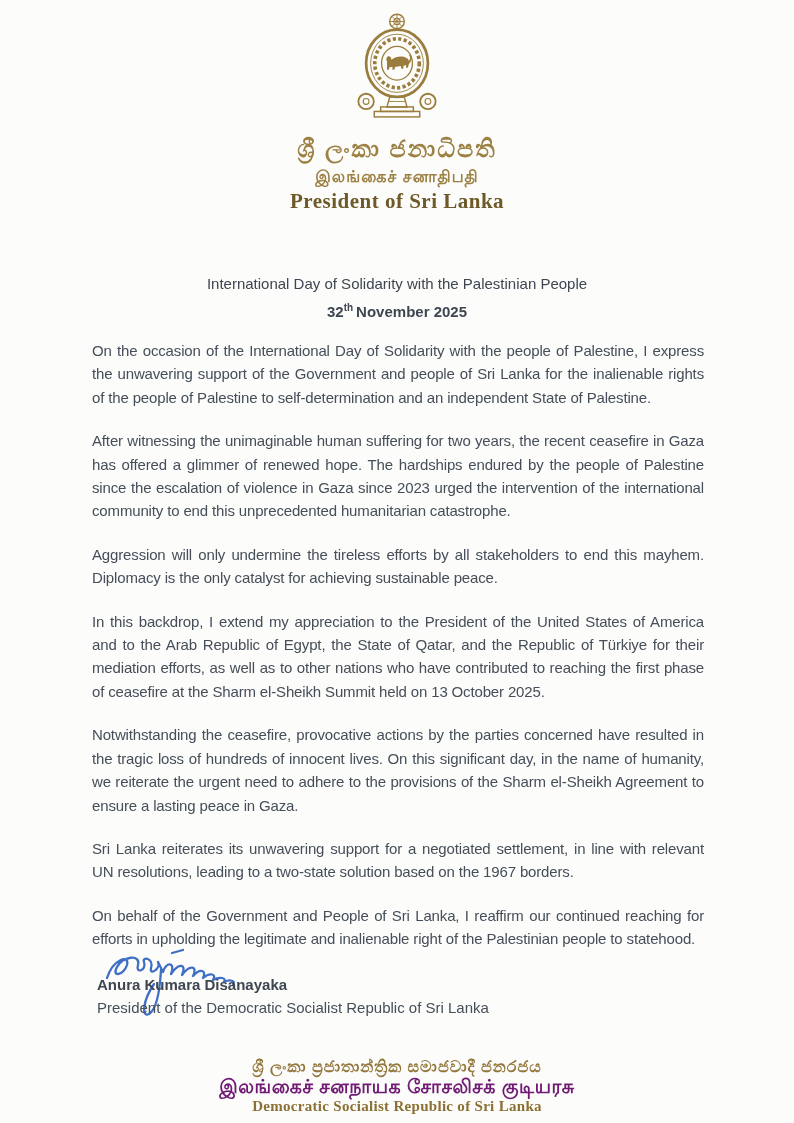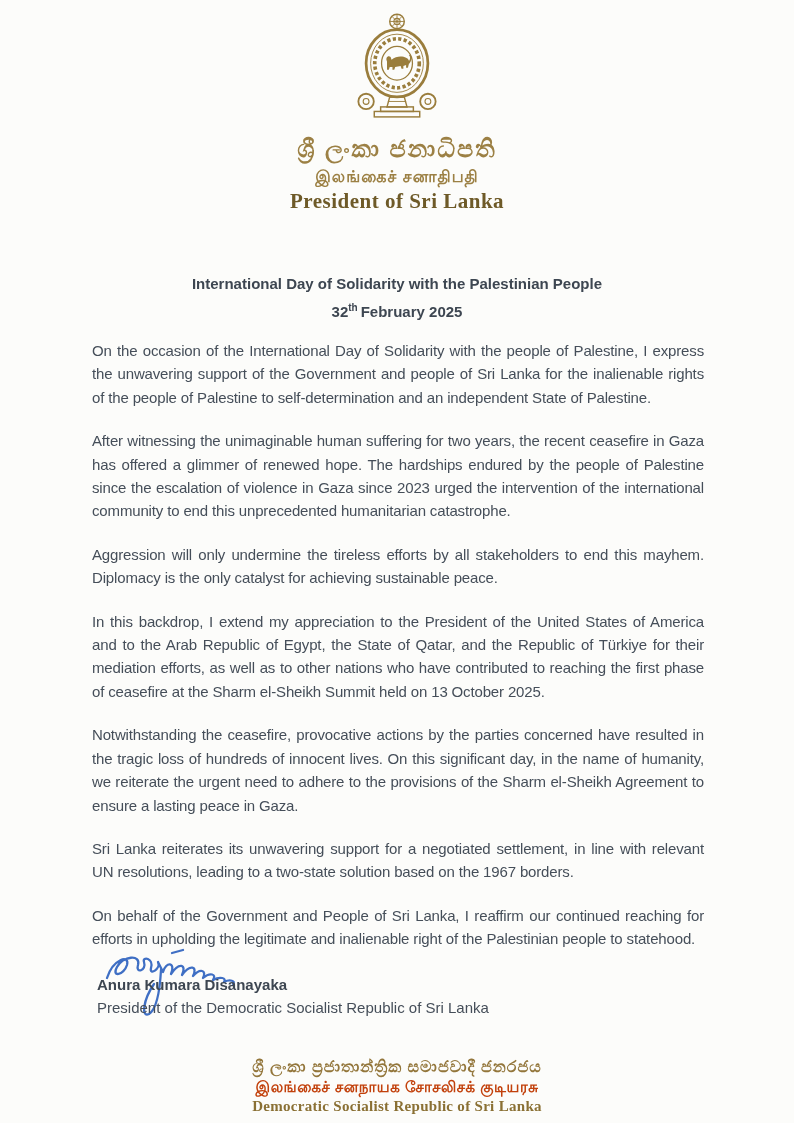--- a/index.html
+++ b/index.html
@@ -37,21 +37,21 @@
     margin-top: 2px;
     font-family: "Liberation Serif", serif;
     font-size: 21px;
     line-height: 24px;
     font-weight: 700;
     color: #6e5a28;
     letter-spacing: 0.5px;
   }
   
   .subject-block { position: absolute; top: 272px; left: 92px; width: 610px; text-align: center; }
-  .subject { font-weight: 700; font-size: 15px; line-height: 24px; color: #3d4651; }
+  .subject { font-weight: 400; font-size: 15px; line-height: 24px; color: #3d4651; }
   .date-line { font-weight: 700; font-size: 15px; line-height: 24px; color: #3d4651; }
   .date-line sup { font-size: 10px; margin-right: 3px; }
   
   .letter-body { position: absolute; top: 339px; left: 92px; width: 612px; }
   .letter-body p {
     font-size: 15px;
     line-height: 23.4px;
     letter-spacing: -0.15px;
     text-align: justify;
     text-align-last: left;
@@ -59,21 +59,21 @@
     color: #454e59;
   }
   
   .signature-block { position: absolute; top: 948px; left: 97px; width: 560px; }
   .signature-svg { position: absolute; top: -2px; left: 2px; pointer-events: none; }
   .signatory-name { position: absolute; top: 28px; left: 0; font-weight: 700; font-size: 15px; color: #3d4651; }
   .signatory-title { position: absolute; top: 51px; left: 0; font-size: 15px; color: #454e59; }
   
   .page-footer { position: absolute; top: 1056px; left: 0; right: 0; text-align: center; }
   .footer-sinhala { font-size: 16px; line-height: 21px; font-weight: 700; letter-spacing: 1px; color: #93763b; }
-  .footer-tamil { font-size: 15px; line-height: 19px; font-weight: 600; letter-spacing: 0.5px; color: #c2410c; }
+  .footer-tamil { font-size: 19px; line-height: 19px; font-weight: 600; letter-spacing: 0.5px; color: #701a75; }
   .footer-english {
     font-family: "Liberation Serif", serif;
     font-size: 15px; line-height: 20px;
     font-weight: 700; color: #8a7034; letter-spacing: 0.3px;
   }
 </style>
 </head>
 <body>
 
 <div class="page">
@@ -115,21 +115,21 @@
         </g>
       </svg>
     </div>
     <div class="sinhala-title">ශ්‍රී ලංකා ජනාධිපති</div>
     <div class="tamil-title">இலங்கைச் சனாதிபதி</div>
     <div class="english-title">President of Sri Lanka</div>
   </div>
 
   <div class="subject-block">
     <div class="subject">International Day of Solidarity with the Palestinian People</div>
-    <div class="date-line"><span>32</span><sup>th</sup><span>February 2025</span></div>
+    <div class="date-line"><span>32</span><sup>th</sup><span>November 2025</span></div>
   </div>
 
   <div class="letter-body">
     <p>On the occasion of the International Day of Solidarity with the people of Palestine, I express the unwavering support of the Government and people of Sri Lanka for the inalienable rights of the people of Palestine to self-determination and an independent State of Palestine.</p>
     <p>After witnessing the unimaginable human suffering for two years, the recent ceasefire in Gaza has offered a glimmer of renewed hope. The hardships endured by the people of Palestine since the escalation of violence in Gaza since 2023 urged the intervention of the international community to end this unprecedented humanitarian catastrophe.</p>
     <p>Aggression will only undermine the tireless efforts by all stakeholders to end this mayhem. Diplomacy is the only catalyst for achieving sustainable peace.</p>
     <p>In this backdrop, I extend my appreciation to the President of the United States of America and to the Arab Republic of Egypt, the State of Qatar, and the Republic of Türkiye for their mediation efforts, as well as to other nations who have contributed to reaching the first phase of ceasefire at the Sharm el-Sheikh Summit held on 13 October 2025.</p>
     <p>Notwithstanding the ceasefire, provocative actions by the parties concerned have resulted in the tragic loss of hundreds of innocent lives. On this significant day, in the name of humanity, we reiterate the urgent need to adhere to the provisions of the Sharm el-Sheikh Agreement to ensure a lasting peace in Gaza.</p>
     <p>Sri Lanka reiterates its unwavering support for a negotiated settlement, in line with relevant UN resolutions, leading to a two-state solution based on the 1967 borders.</p>
     <p>On behalf of the Government and People of Sri Lanka, I reaffirm our continued reaching for efforts in upholding the legitimate and inalienable right of the Palestinian people to statehood.</p>

